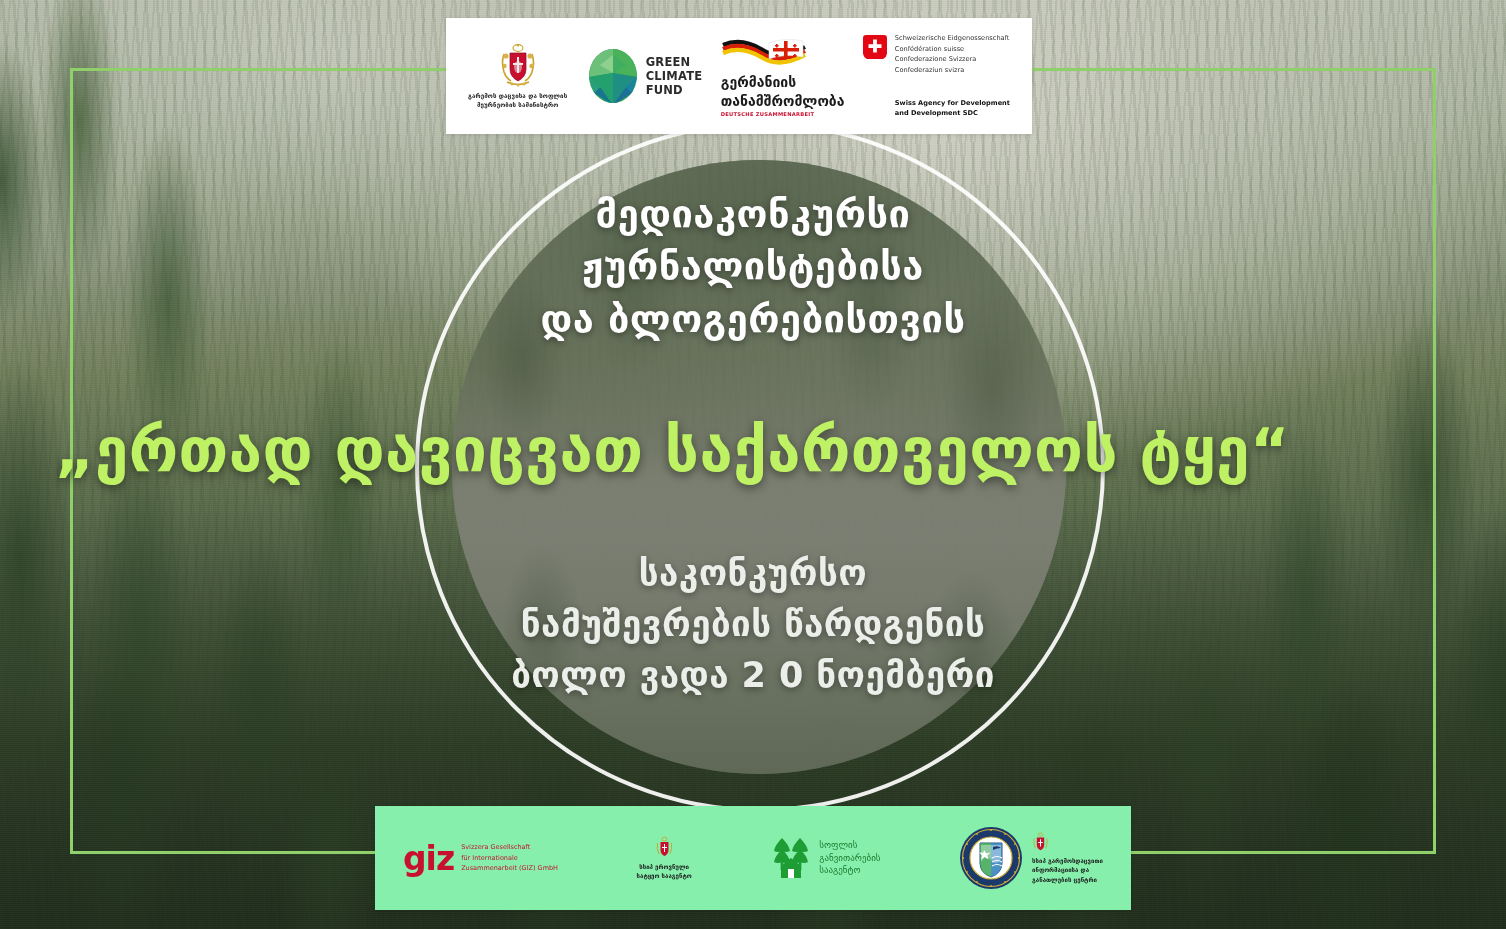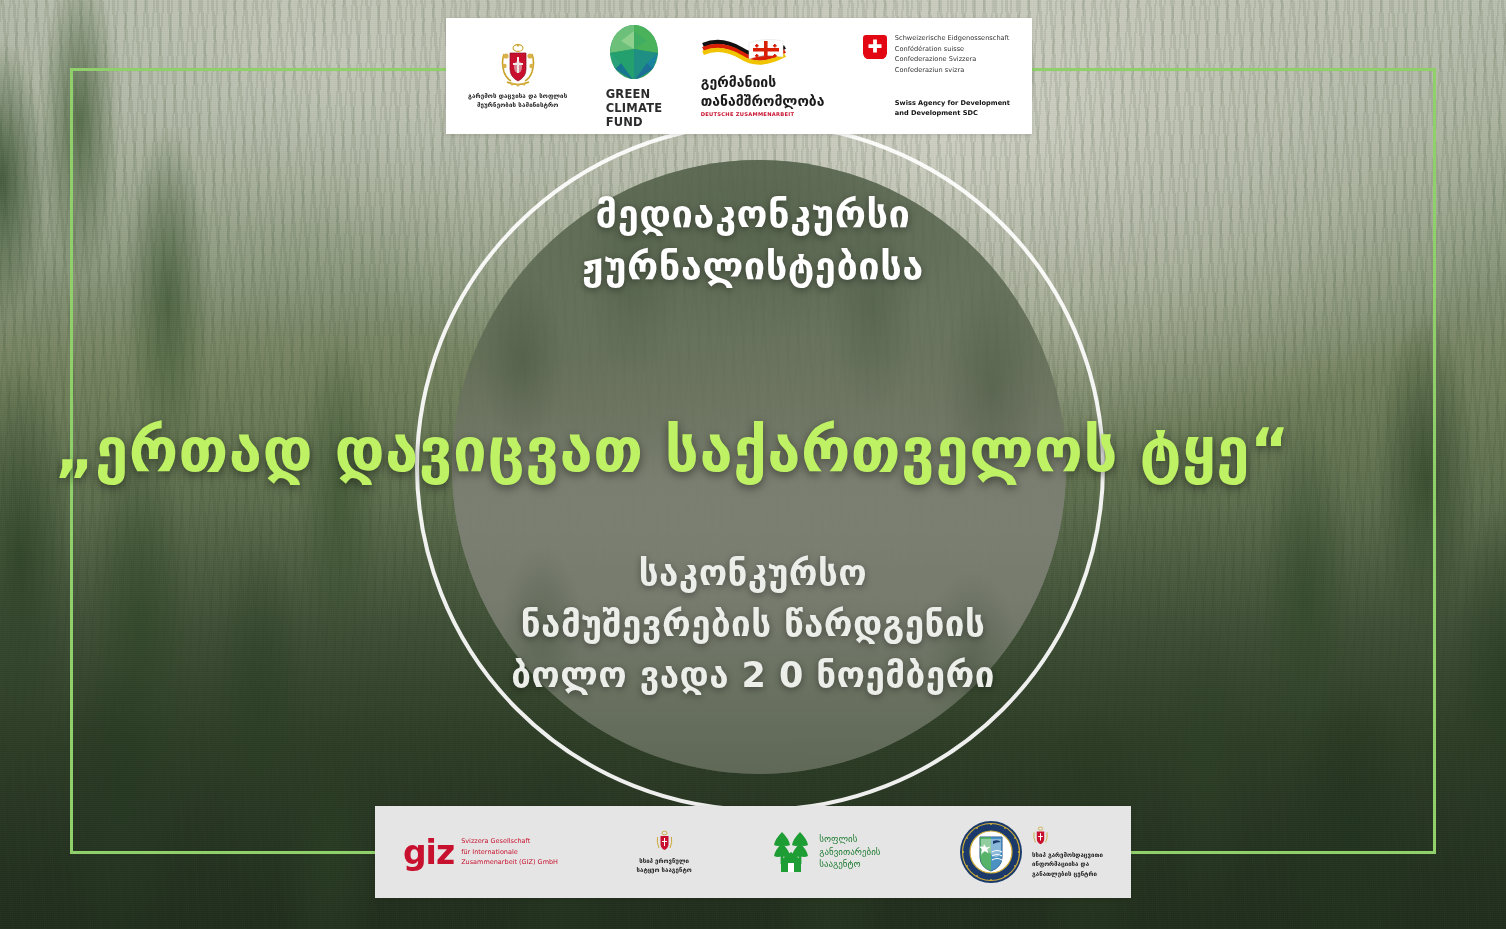--- a/index.html
+++ b/index.html
@@ -158,21 +158,21 @@
   
   .coa { width:40px; height:46px; flex:none; }
   .ministry-txt {
     margin-top:4px;
     font-size:6.2px; font-weight:bold; letter-spacing:0.1px;
     color:#1b1b1b; line-height:1.45; text-align:center;
     white-space:nowrap;
   }
 
   
-  .gcf-wrap { display:flex; align-items:center; gap:6px;flex-direction:column; }
+  .gcf-wrap { display:flex; align-items:center; gap:6px; }
   .gcf-ball { width:54px; height:58px; flex:none; }
   .gcf-txt {
     font-size:11.5px; font-weight:bold; line-height:1.22;
     color:#2b2b2b; letter-spacing:0.2px;
   }
 
   
   .ger-wrap { display:flex; flex-direction:column; align-items:flex-start; }
   .ger-flags { width:86px; height:36px; }
   .ger-ka {
@@ -187,22 +187,22 @@
   
   .swiss-wrap { display:flex; align-items:flex-start; gap:8px; }
   .swiss-cross { width:24px; height:24px; flex:none; margin-top:2px; }
   .swiss-lines { font-size:6.6px; color:#333; line-height:1.58; white-space:nowrap; }
   .swiss-bold { font-size:6.6px; font-weight:bold; color:#111; line-height:1.5; margin-top:24px; white-space:nowrap; }
 
   
   .logo-bar-bottom {
     position:absolute;
     left:375px; top:806px;
-    width:756px; height:92px;
-    background:#e5e5e5;
+    width:756px; height:104px;
+    background:#86efac;
     display:flex;
     align-items:center;
     justify-content:space-between;
     padding:0 28px;
     box-shadow:0 1px 4px rgba(0,0,0,0.12);
   }
   .giz-wrap { display:flex; align-items:center; gap:7px; }
   .giz-mark {
     font-size:33px; font-weight:bold; color:#c7112e;
     letter-spacing:-1px; line-height:1; font-family:"DejaVu Sans", sans-serif;
@@ -280,20 +280,21 @@
   <div class="frame"></div>
 
   <div class="circle-inner"></div>
   <div class="circle-veil"></div>
   <div class="ring-outer"></div>
 
   <div class="text-block">
     <div class="kicker">
       <div>მედიაკონკურსი</div>
       <div>ჟურნალისტებისა</div>
+      <div>და ბლოგერებისთვის</div>
     </div>
 
     <div class="headline">„ერთად დავიცვათ საქართველოს ტყე“</div>
 
     <div class="deadline">
       <div>საკონკურსო</div>
       <div>ნამუშევრების წარდგენის</div>
       <div>ბოლო  ვადა 2 0 ნოემბერი</div>
     </div>
   </div>

